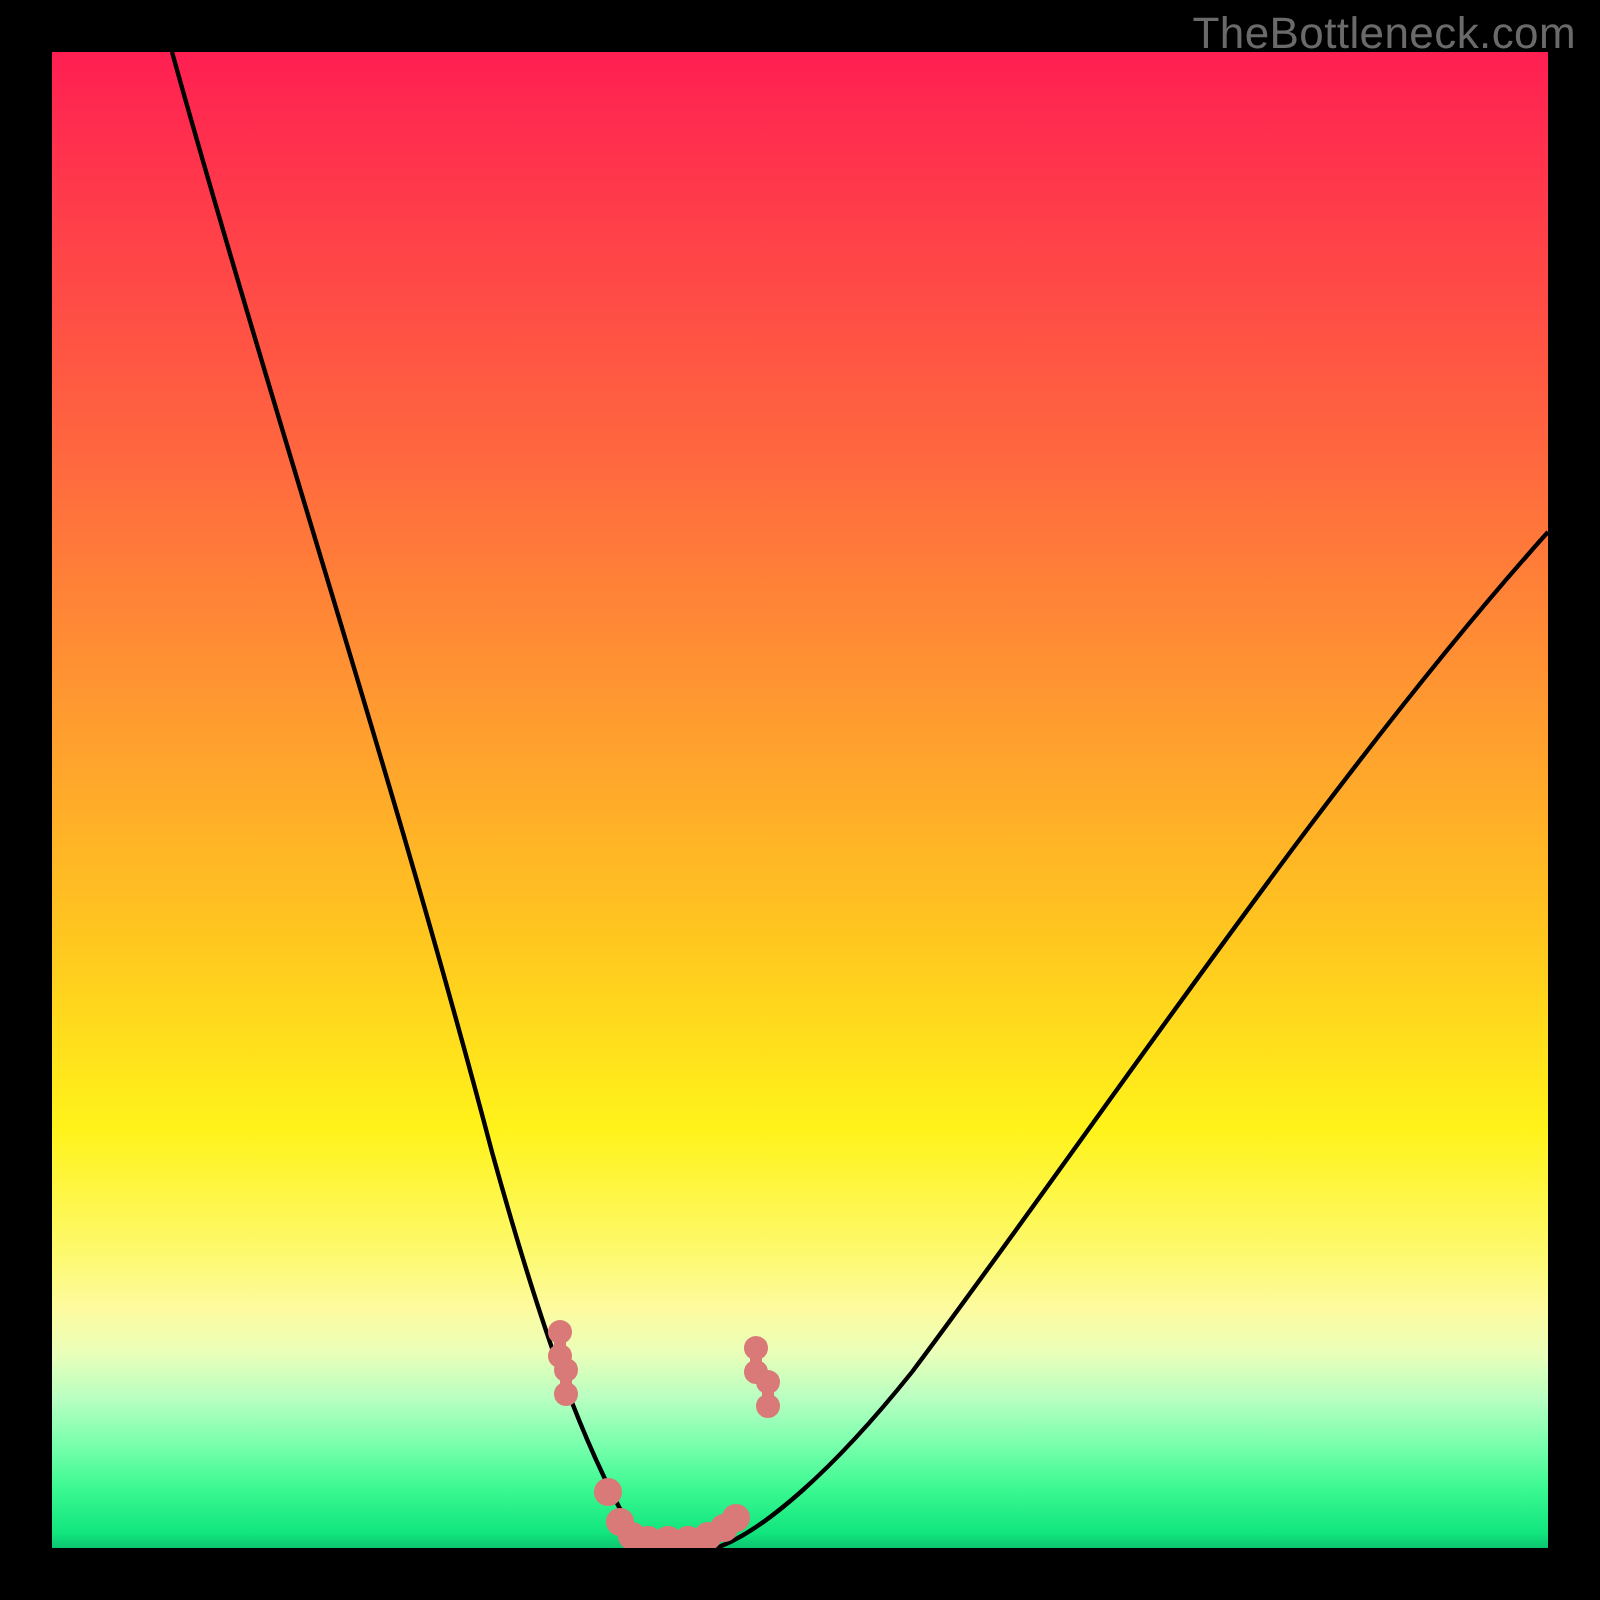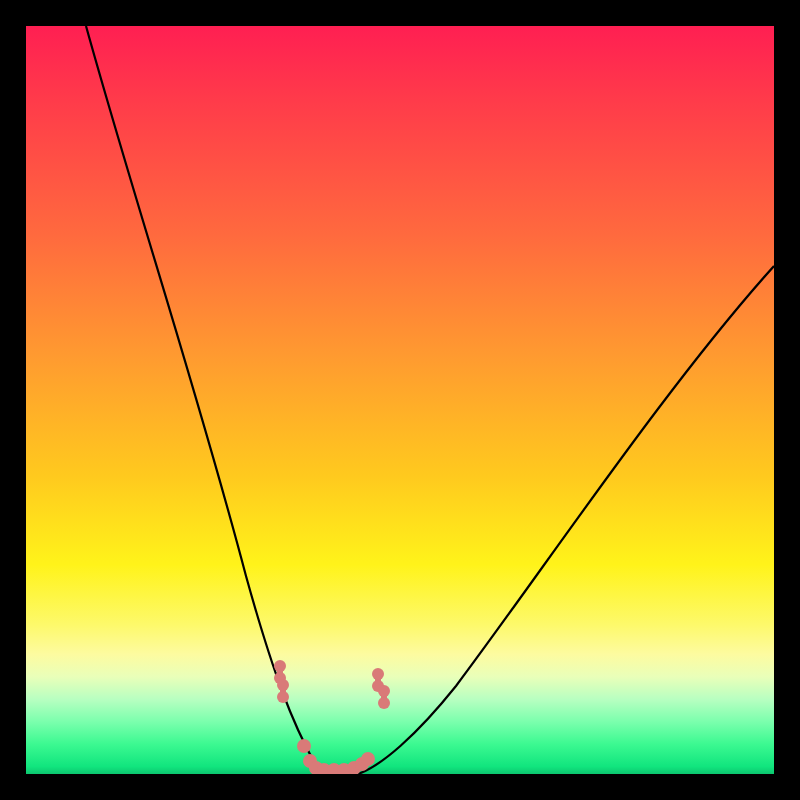--- a/index.html
+++ b/index.html
@@ -117,13 +117,14 @@
         <circle class="scatter" cx="290" cy="742" r="7"></circle>
         <circle class="scatter" cx="298" cy="744" r="7"></circle>
         <circle class="scatter" cx="308" cy="744" r="7"></circle>
         <circle class="scatter" cx="318" cy="744" r="7"></circle>
         <circle class="scatter" cx="328" cy="742" r="7"></circle>
         <circle class="scatter" cx="336" cy="738" r="7"></circle>
         <circle class="scatter" cx="342" cy="733" r="7"></circle>
       </g>
     </svg>
   </div>
+  <div class="watermark">TheBottleneck.com</div>
 </div>
 
 </body></html>

